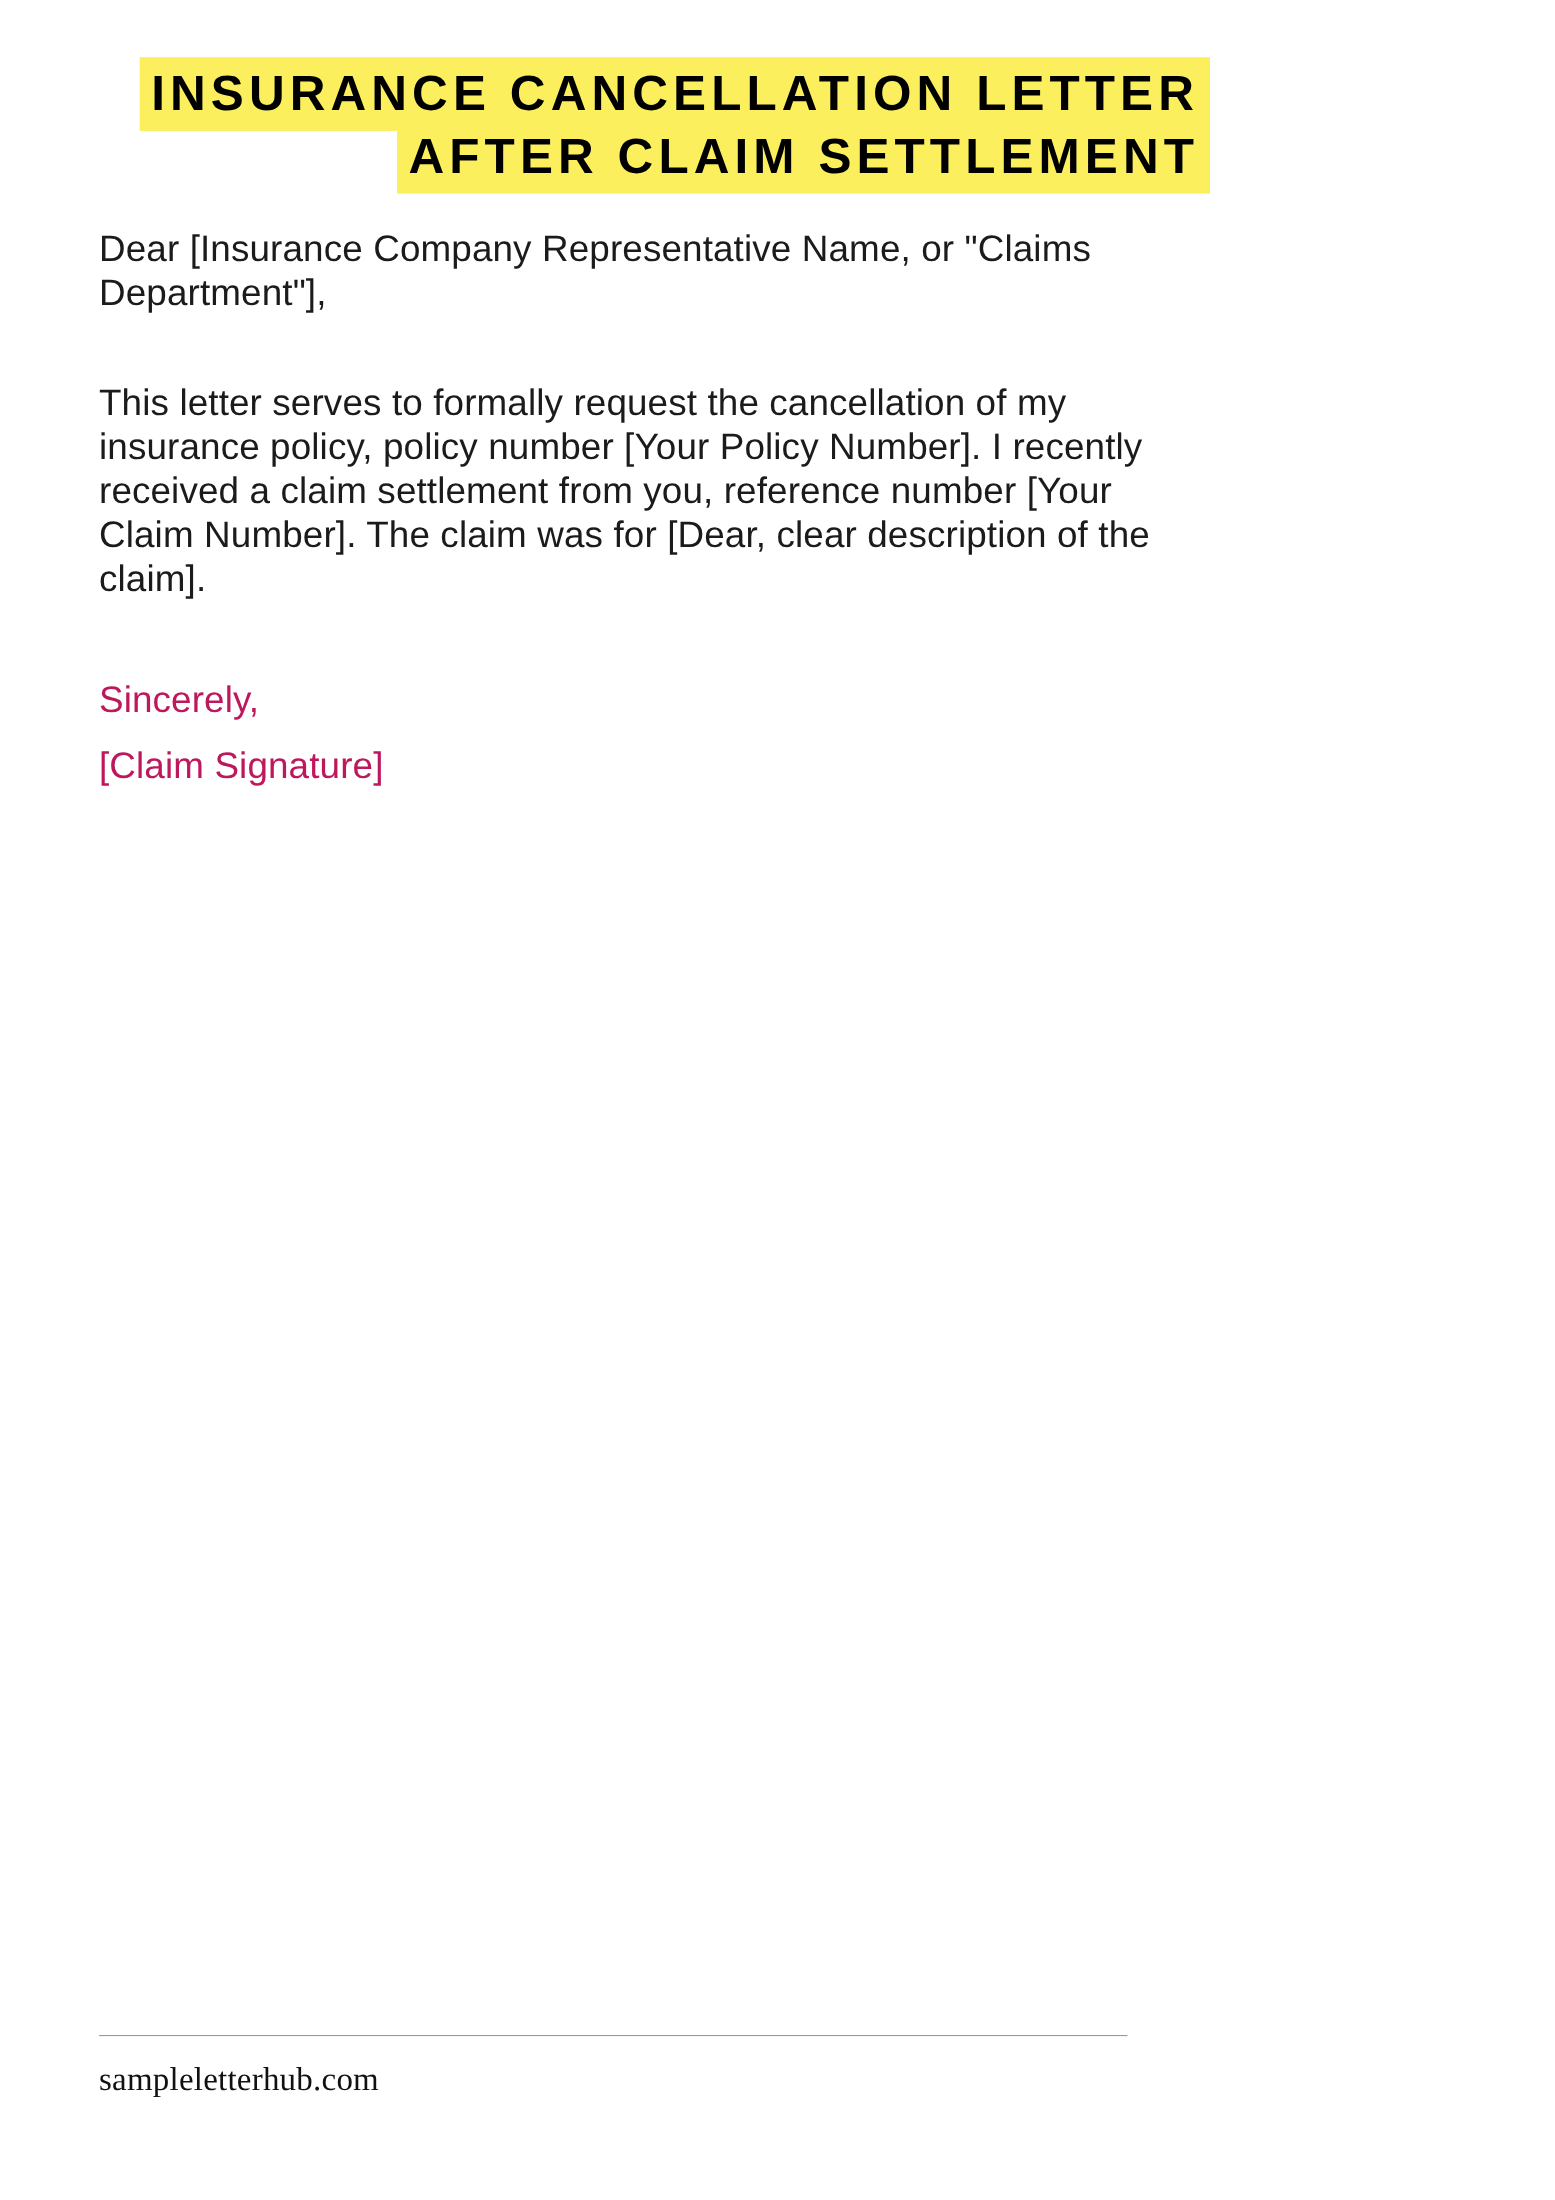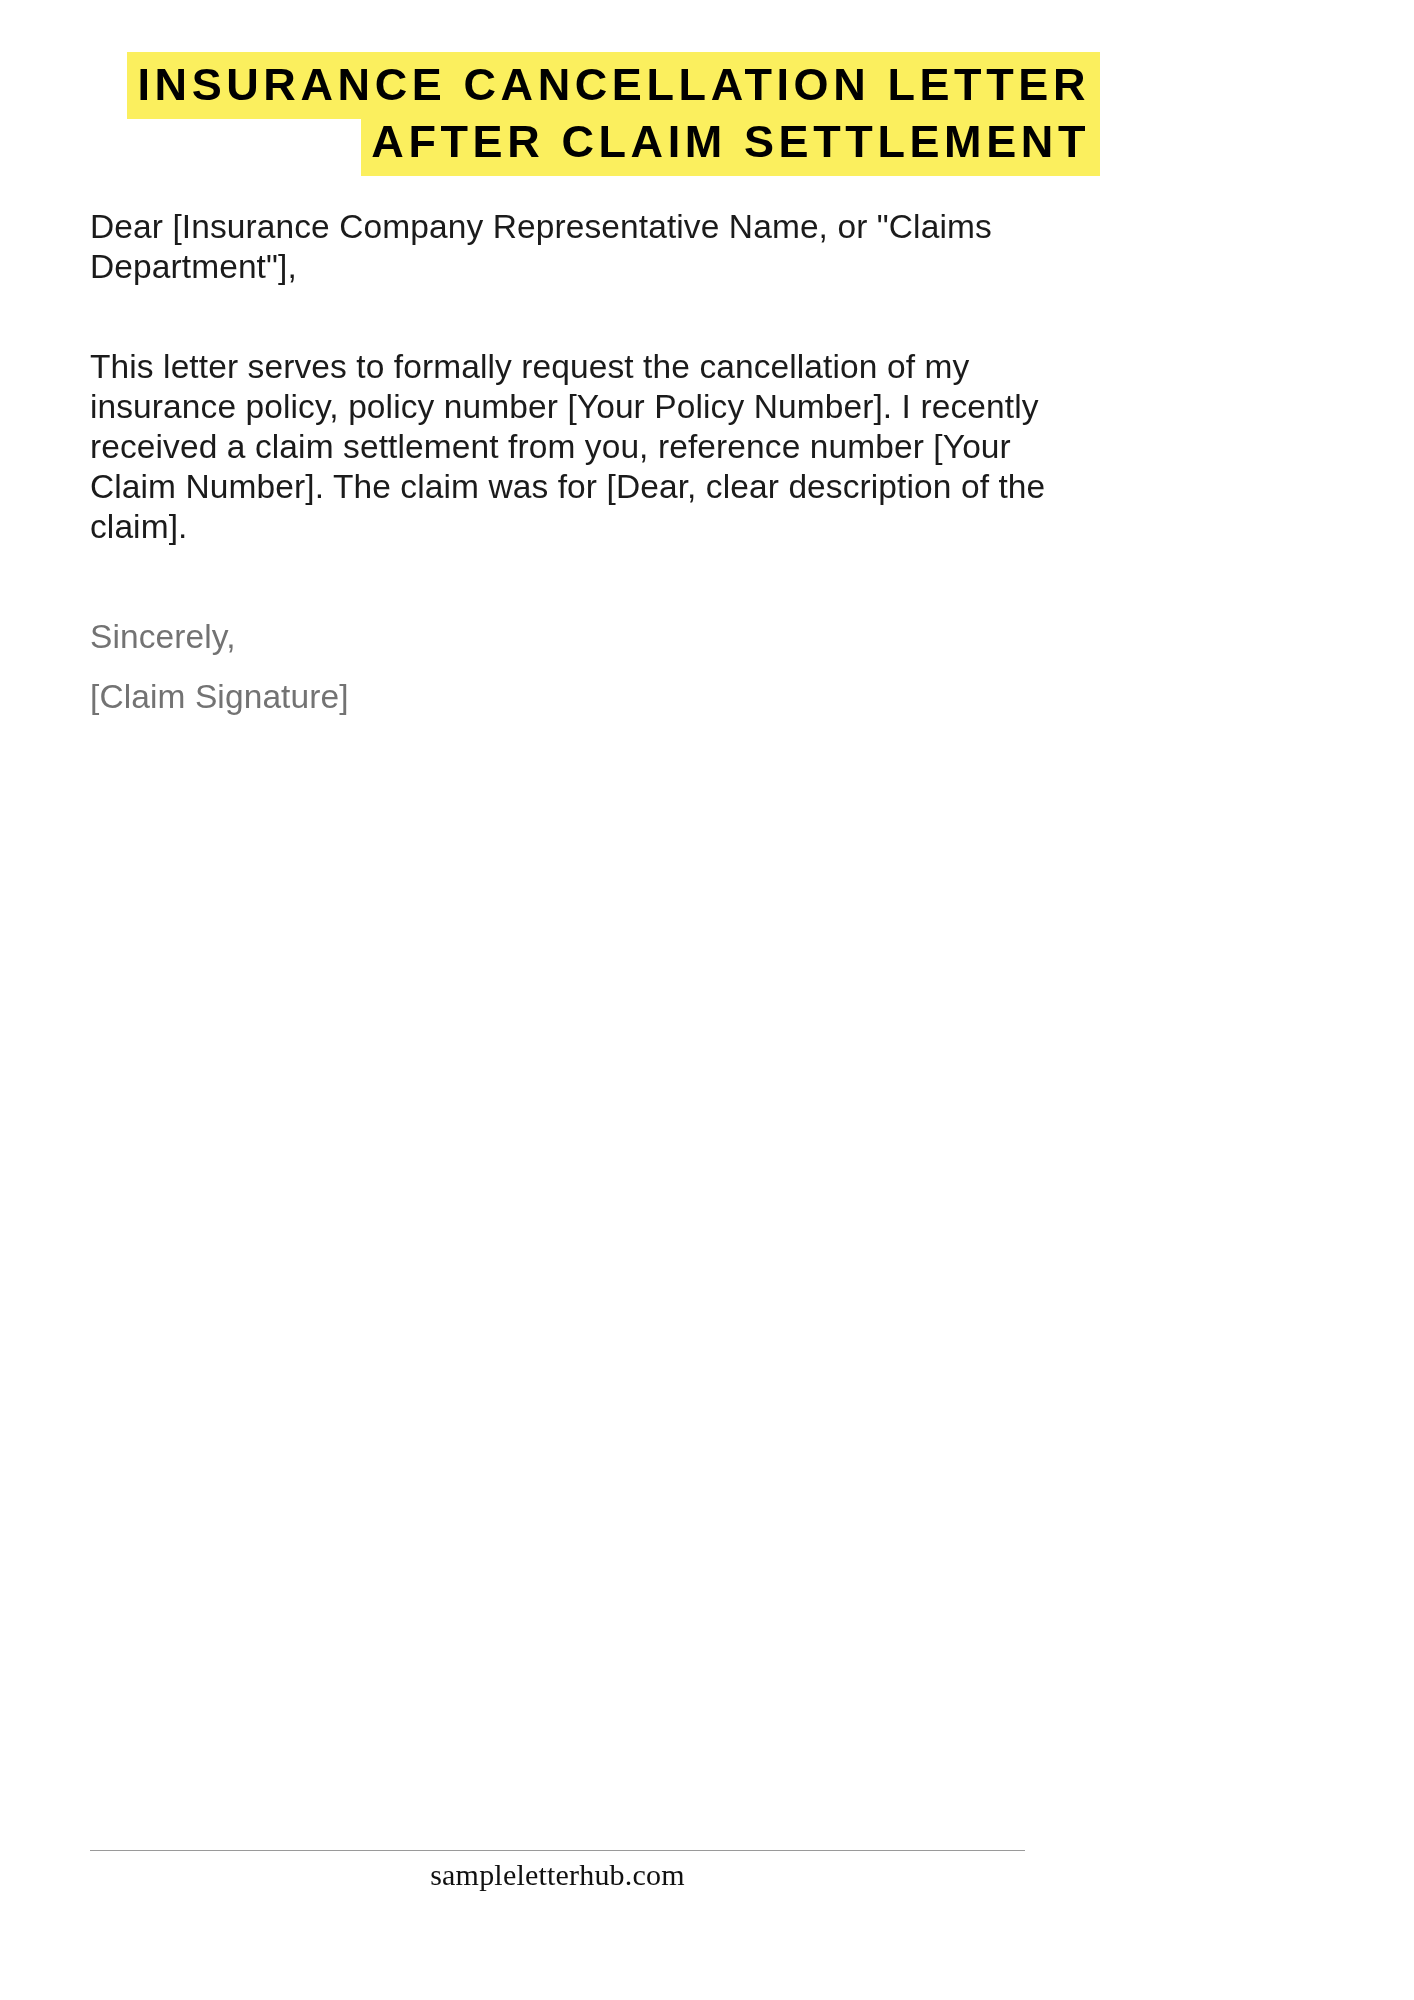--- a/index.html
+++ b/index.html
@@ -63,40 +63,40 @@
     line-height: 40px;
     color: #1b1b1b;
     margin: 0 0 60px 0;
     letter-spacing: 0.1px;
   }
   .sig-line {
     font-family: "Liberation Sans", sans-serif;
     font-weight: 400;
     font-size: 33.5px;
     line-height: 60px;
-    color: #737373;
+    color: #be185d;
     margin: 0;
     letter-spacing: 0.1px;
   }
 
   
   .footer {
     position: absolute;
     left: 90px;
     top: 1850px;
     width: 935px;
   }
   .footer-rule {
     width: 100%;
     height: 0;
     border-top: 1.6px solid #9a9a9a;
   }
   .footer-text {
-    margin-top: 6px;
-    text-align: center;
+    margin-top: 22px;
+    text-align: left;
     font-family: "Liberation Serif", serif;
     font-weight: 400;
     font-size: 30px;
     line-height: 36px;
     color: #111111;
     letter-spacing: 0.2px;
   }
 </style>
 </head>
 <body>

